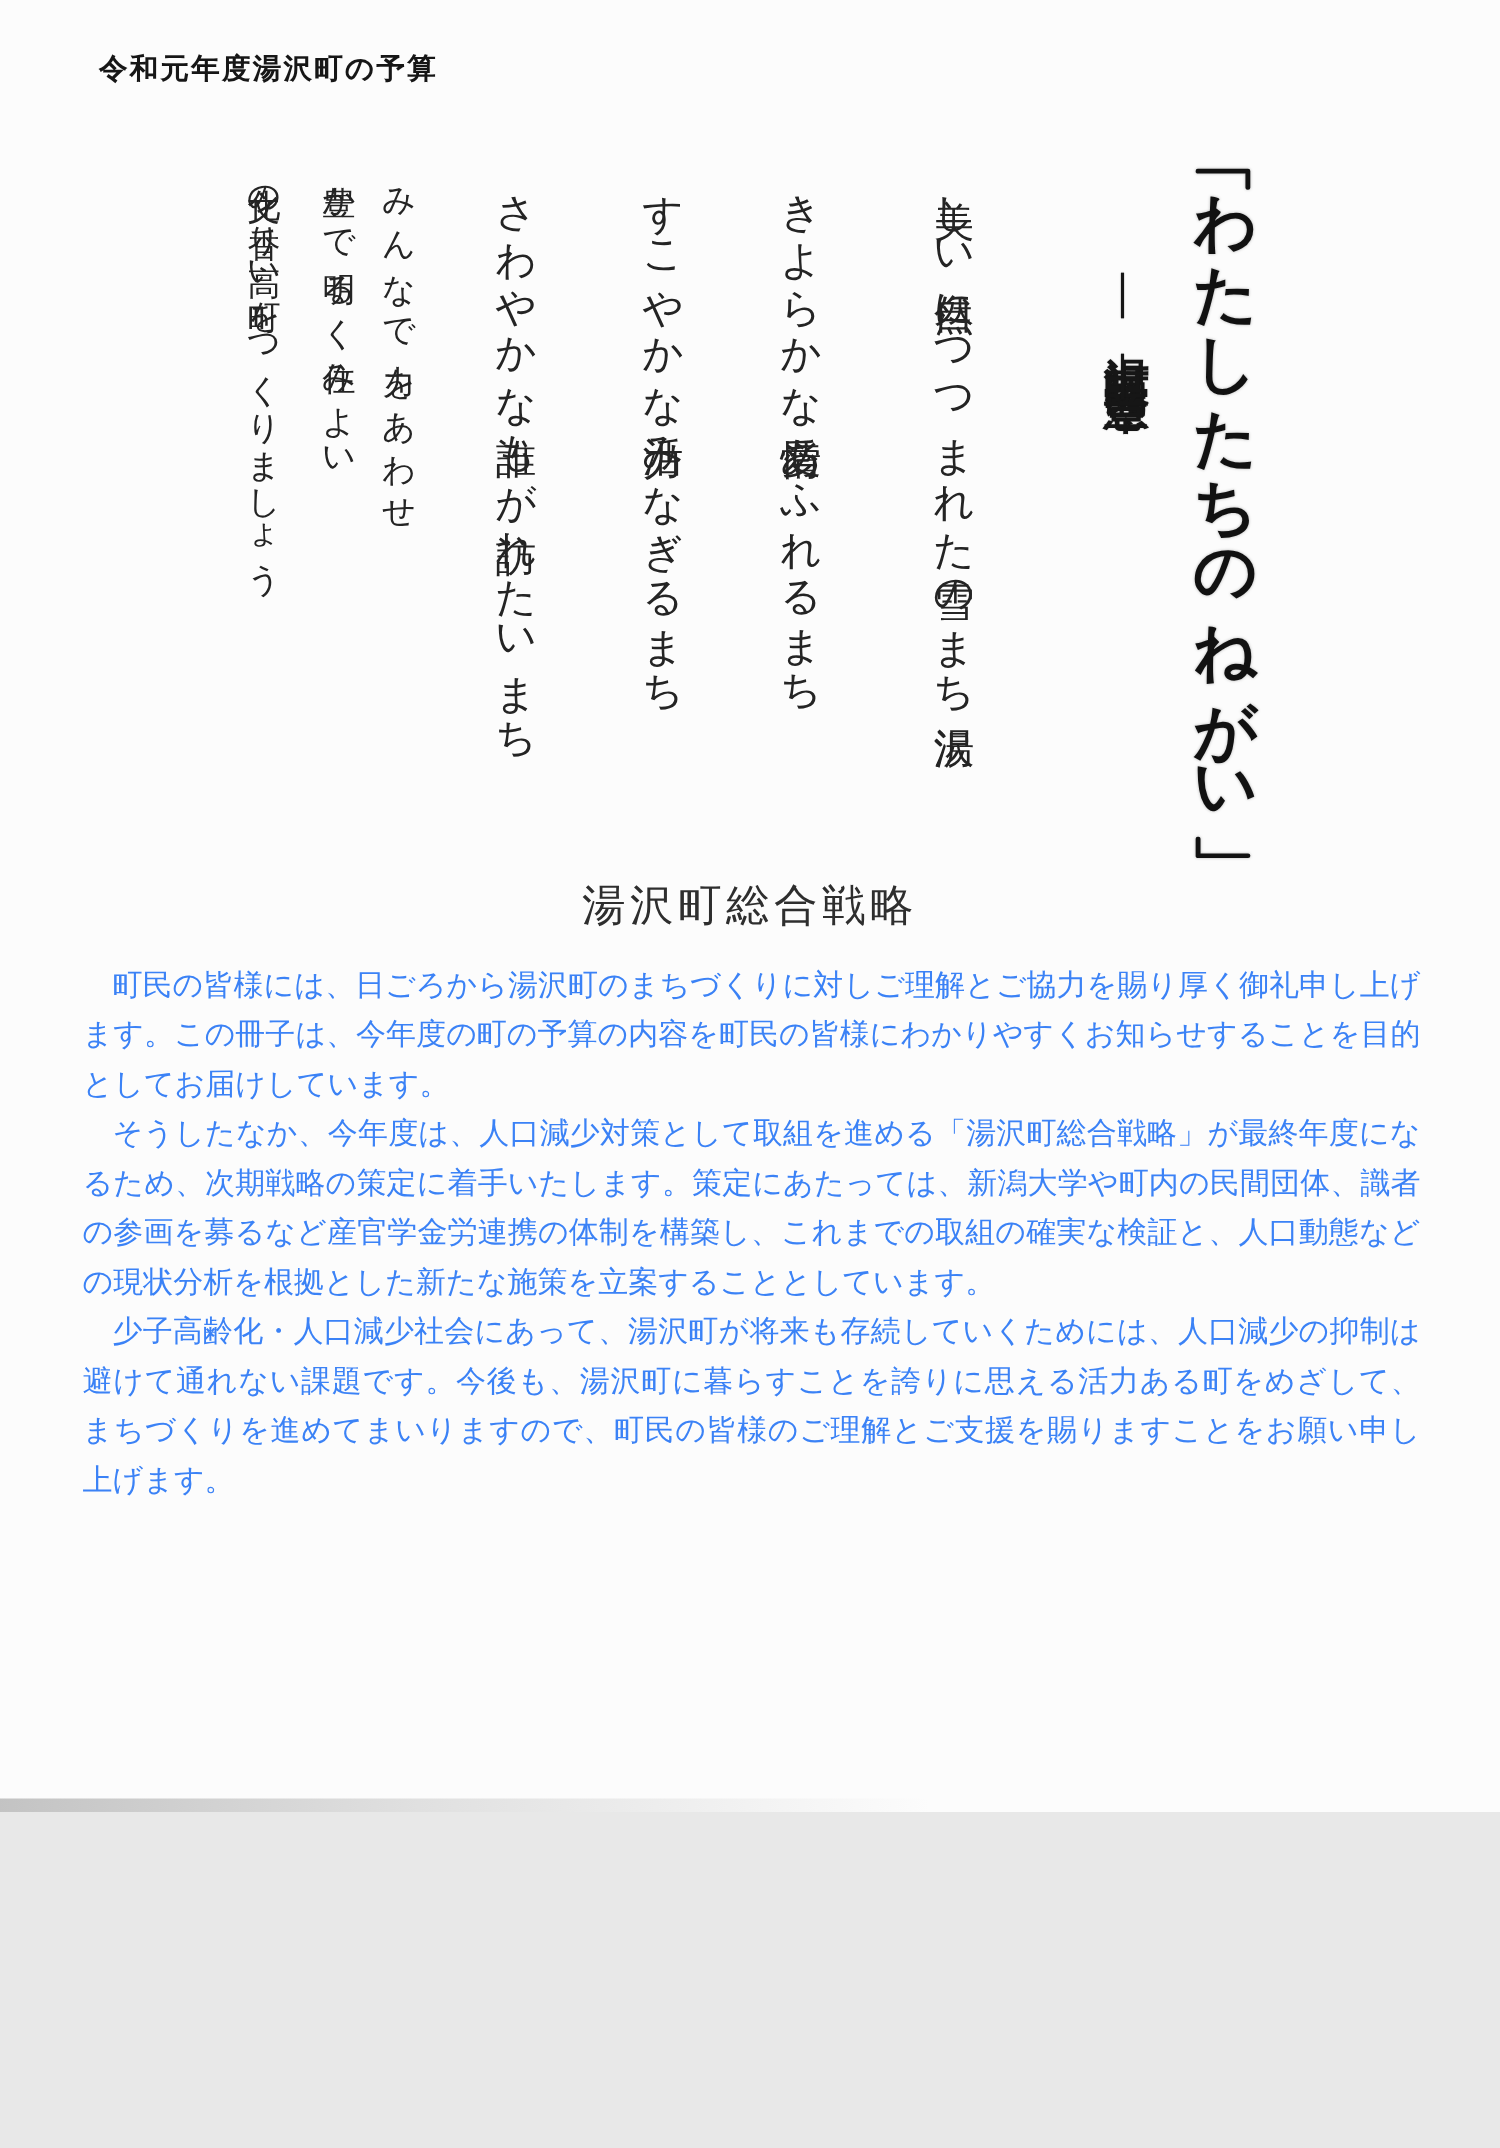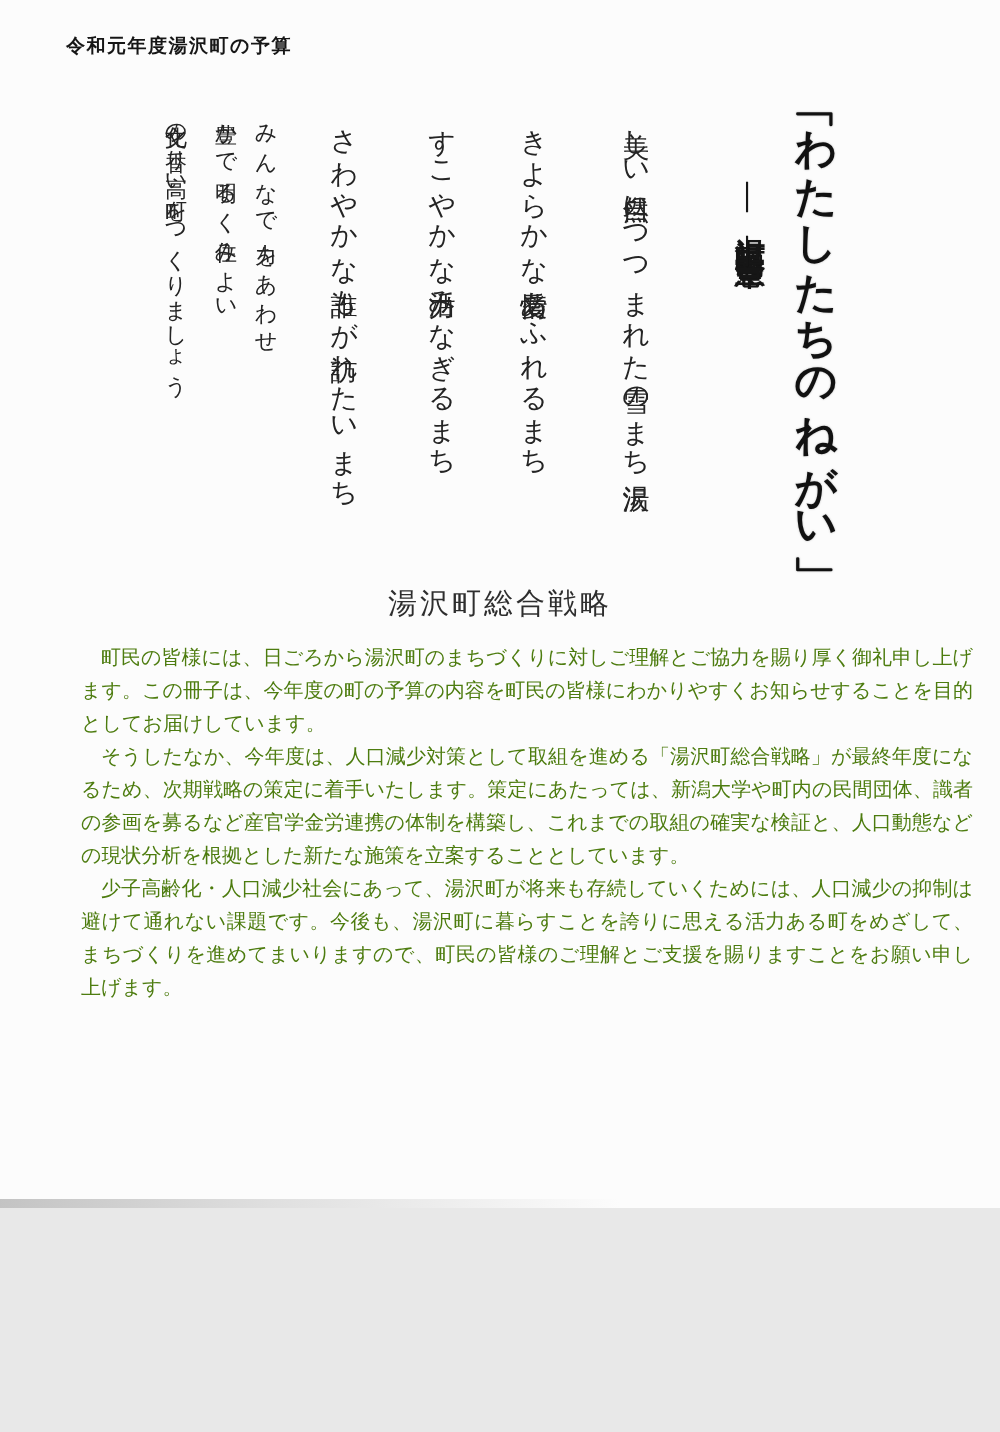--- a/index.html
+++ b/index.html
@@ -88,22 +88,21 @@
     margin: 0;
   }
   .foreword-body {
     position: absolute;
     left: 55px;
     top: 641px;
     width: 892px;
     font-size: 20px;
     line-height: 33px;
     text-align: justify;
-    color: #4d7c0f;
-    margin-left: 26px;
+    color: #3b82f6;
   }
   .foreword-body p {
     margin: 0;
     text-indent: 1em;
   }
   
   .signature-row {
     position: absolute;
     left: 0;
     top: 1284px;

